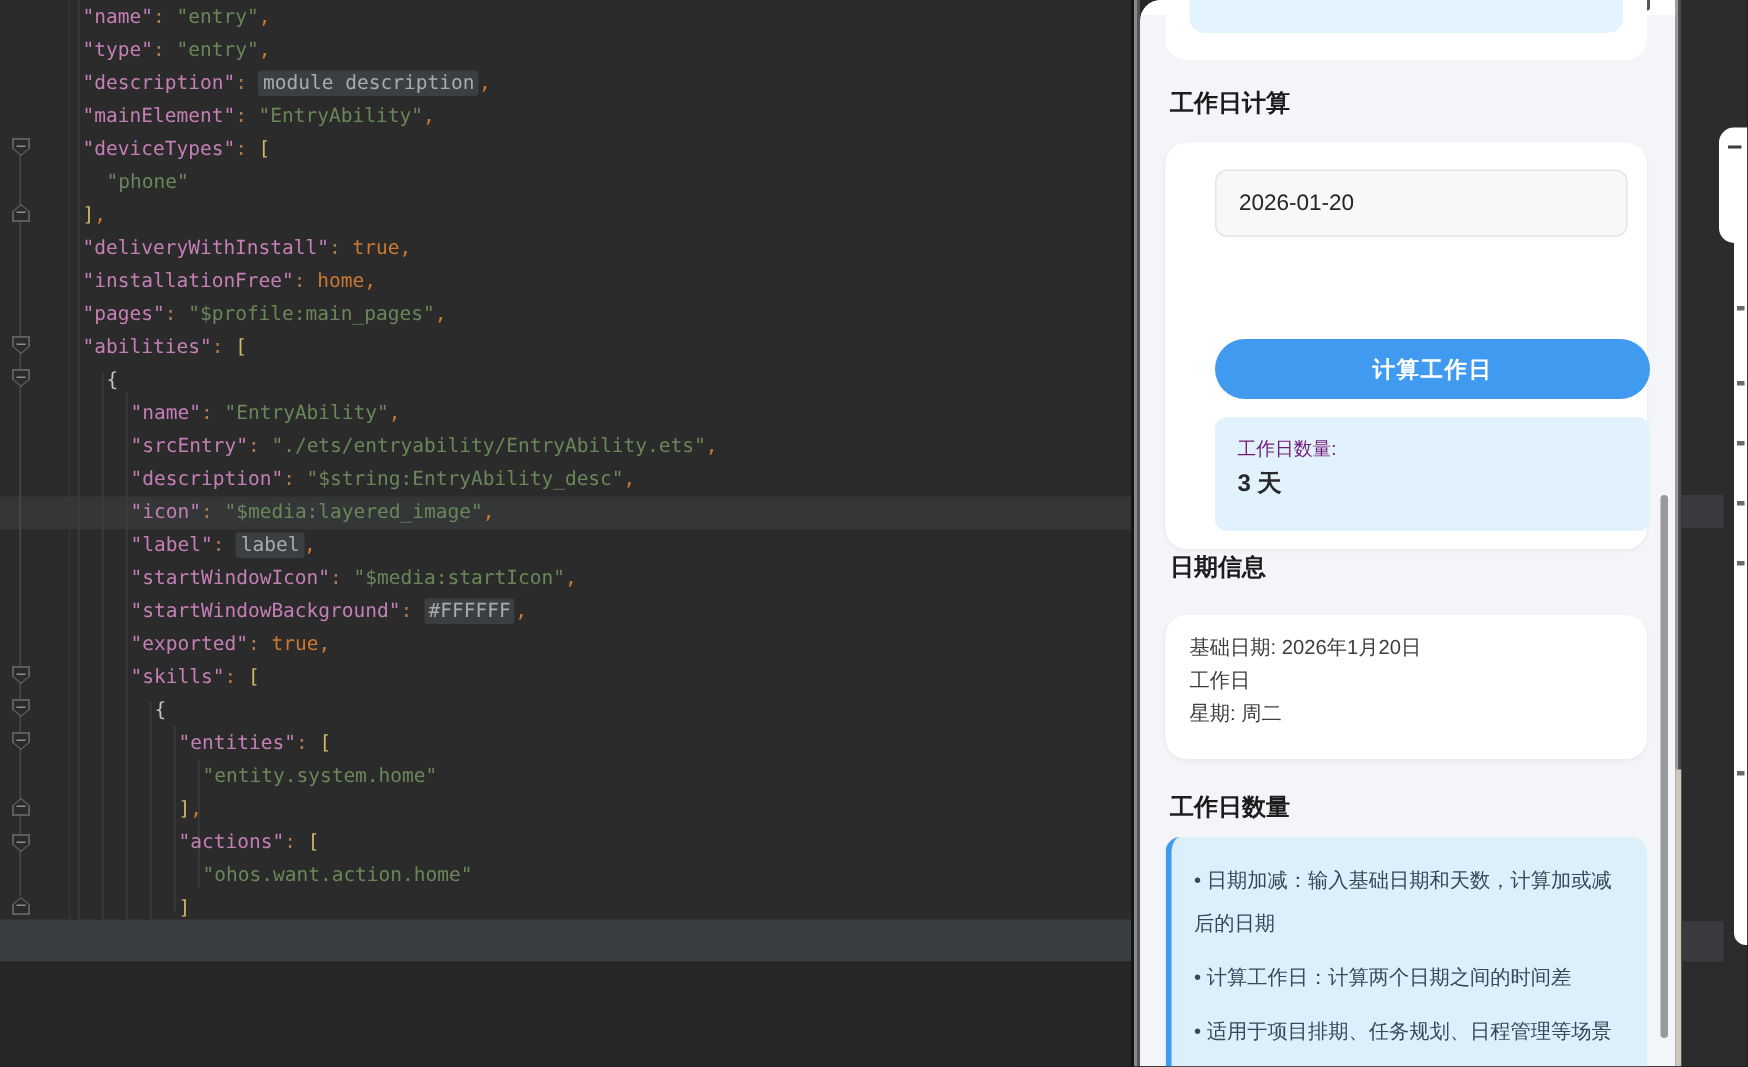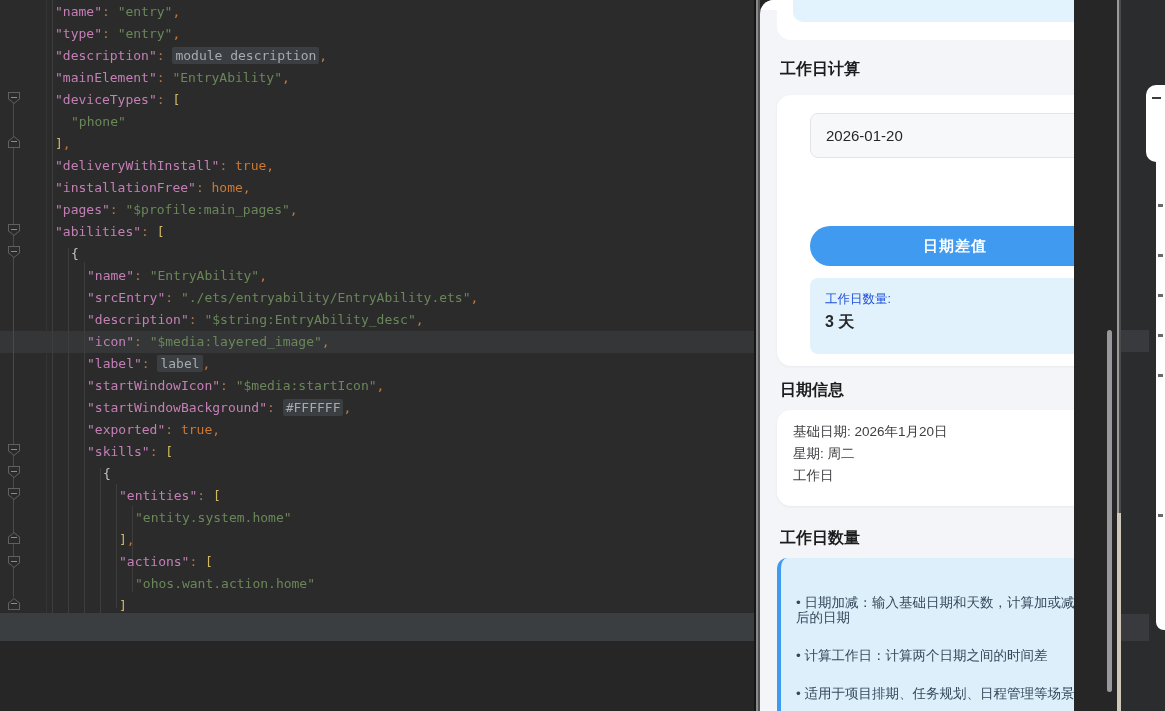--- a/index.html
+++ b/index.html
@@ -31,44 +31,44 @@
   .fold .f-minus{position:absolute;left:3px;top:5px;width:6px;height:1px;background:#8a8d90;}
   #editor-band{position:absolute;left:0;top:613px;width:754px;height:28px;background:#3b3e40;}
   #footer-area{position:absolute;left:0;top:641px;width:754px;height:70px;background:#262626;}
 
   
   #win-gap{position:absolute;left:754px;top:0;width:6px;height:711px;background:#161616;}
   #phone-edge-l1{position:absolute;left:756px;top:0;width:2px;height:711px;background:#8a8a8a;}
   #phone-edge-l2{position:absolute;left:758px;top:0;width:2px;height:711px;background:#555;}
 
   
-  #screen{position:absolute;left:760px;top:0;width:314px;height:711px;background:#f4f5f8;
+  #screen{position:absolute;left:760px;top:0;width:357px;height:711px;background:#f4f5f8;
           border-radius:14px 0 0 0;overflow:hidden;color:#222;}
   #topbar{position:absolute;left:0;top:0;width:100%;height:10px;background:#ffffff;}
   .cam-circle{position:absolute;top:-11px;width:20px;height:20px;border-radius:50%;background:#0d0d0d;}
   .frag{position:absolute;background:#9a9a9a;}
   #top-card{position:absolute;left:17px;top:-14px;width:321px;height:54px;background:#fff;border-radius:14px;}
   #top-blue{position:absolute;left:33px;top:-10px;width:289px;height:32px;background:#e3f3fd;border-radius:10px;}
 
   .section-title{position:absolute;left:20px;font-size:16px;font-weight:bold;color:#1c1c1e;}
   .card{position:absolute;left:17px;width:321px;background:#fff;border-radius:14px;
         box-shadow:0 1px 3px rgba(0,0,0,.05);}
   .date-input{position:absolute;left:33px;width:258px;height:43px;background:#f7f8fa;
               border:1px solid #e3e4e8;border-radius:8px;font-family:"Liberation Sans",sans-serif;
               font-size:15px;color:#26262a;padding:0 0 0 15px;outline:none;}
   #calc-btn{position:absolute;left:33px;top:218px;width:290px;height:40px;background:#3f9af0;
             border:none;border-radius:20px;color:#fff;font-size:15px;font-weight:bold;
             font-family:"Liberation Sans",sans-serif;letter-spacing:1px;cursor:pointer;}
   #result-box{position:absolute;left:33px;top:270px;width:290px;height:76px;background:#e1f2fc;border-radius:8px;}
-  #result-label{position:absolute;left:15px;top:13px;font-size:12.5px;color:#1d4ed8;}
+  #result-label{position:absolute;left:15px;top:13px;font-size:12.5px;color:#701a75;}
   #result-value{position:absolute;left:15px;top:34px;font-size:16px;font-weight:bold;color:#27292c;}
   .info-line{font-size:13.5px;color:#3e3e42;line-height:22px;}
   #usage-box{position:absolute;left:17px;top:558px;width:317px;height:170px;background:#ddeffb;
              border-left:4px solid #3f9af0;border-radius:10px;}
-  .bullet-line{font-size:13.5px;color:#35495a;line-height:15px;margin-bottom:7px;margin-top:23px;}
+  .bullet-line{font-size:13.5px;color:#35495a;line-height:29px;margin-bottom:7px;}
 
   
   #phone-scrollbar{position:absolute;left:1107px;top:330px;width:5px;height:362px;background:#98989d;border-radius:3px;}
   #frame-r1{position:absolute;left:1117px;top:0;width:2px;height:711px;background:#9b9b9b;}
   #frame-r2{position:absolute;left:1119px;top:0;width:2px;height:711px;background:#4a4a4a;}
   #frame-tan{position:absolute;left:1117px;top:513px;width:4px;height:198px;background:#cfc8ba;}
 
   
   #dark-strip{position:absolute;left:1121px;top:0;width:44px;height:711px;background:#2b2c2e;}
   .strip-patch{position:absolute;left:0;width:28px;background:#383a3d;}
@@ -202,33 +202,33 @@
     <div class="frag" style="left:280px;top:0;width:12px;height:4px;background:transparent;border:1px solid #9a9a9a;border-top:none;"></div>
     <div class="frag" style="left:302px;top:0;width:20px;height:5px;background:repeating-linear-gradient(90deg,#9a9a9a 0 2px,transparent 2px 4px);"></div>
     <div class="frag" style="left:326px;top:0;width:14px;height:7px;background:#555;border-radius:0 0 2px 2px;"></div>
 
     <div id="top-card"></div>
     <div id="top-blue"></div>
 
     <div class="section-title" style="top:59px;">工作日计算</div>
     <div class="card" style="top:95px;height:271px;">
       <input class="date-input" style="top: 18px;" type="text" readonly="" value="2026-01-20">
-      <button id="calc-btn" style="top:131px;">日期差值</button>
+      <button id="calc-btn" style="top:131px;">计算工作日</button>
       <div id="result-box" style="top:183px;">
         <div id="result-label">工作日数量:</div>
         <div id="result-value">3 天</div>
       </div>
     </div>
 
-    <div class="section-title" style="top:368px;margin-top:12px;">日期信息</div>
+    <div class="section-title" style="top:368px;">日期信息</div>
     <div class="card" style="top:410px;height:96px;">
       <div id="dateinfo-lines" style="position:absolute;left:16px;top:11px;">
           <div class="info-line">基础日期: 2026年1月20日</div>
+          <div class="info-line">工作日</div>
           <div class="info-line">星期: 周二</div>
-          <div class="info-line">工作日</div>
         </div>
     </div>
 
     <div class="section-title" style="top:528px;">工作日数量</div>
     <div id="usage-box">
       <div id="usage-bullets" style="position:absolute;left:15px;top:14px;width:284px;">
           <div class="bullet-line">• 日期加减：输入基础日期和天数，计算加或减后的日期</div>
           <div class="bullet-line">• 计算工作日：计算两个日期之间的时间差</div>
           <div class="bullet-line">• 适用于项目排期、任务规划、日程管理等场景</div>
         </div>

